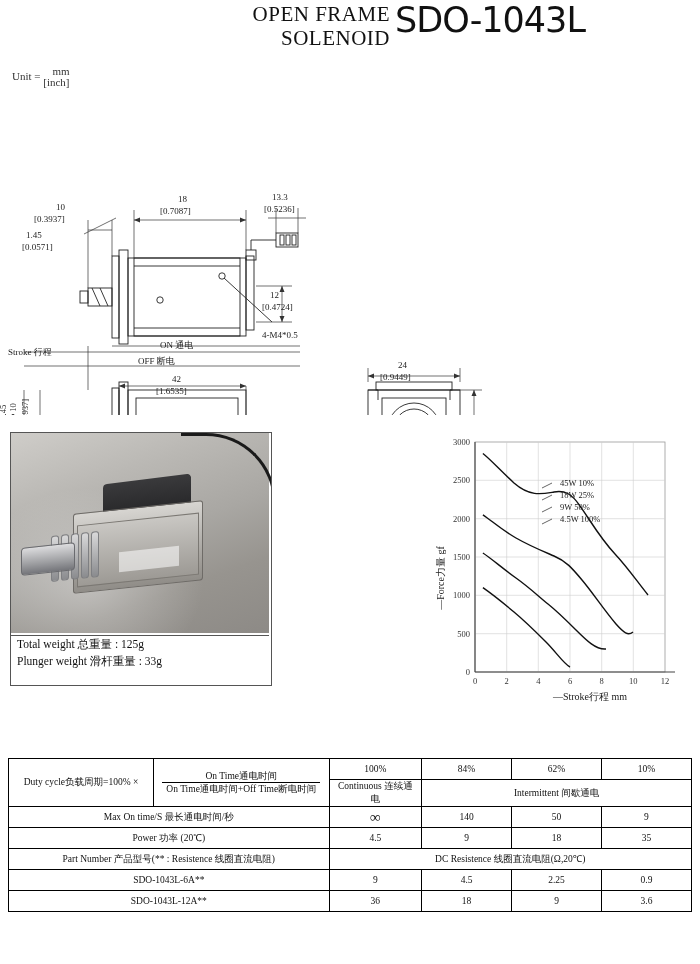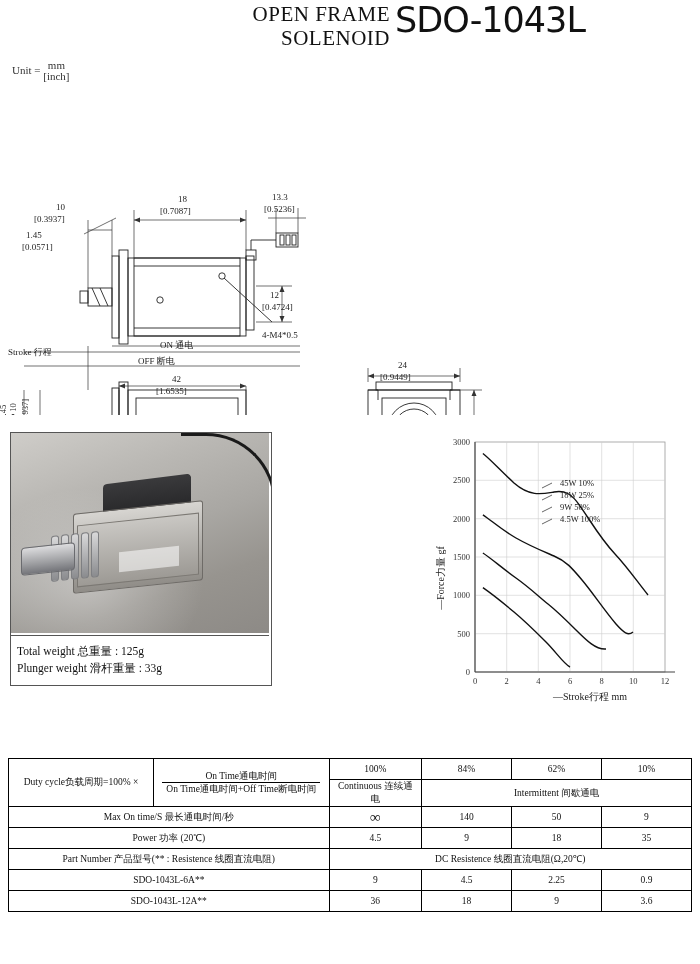--- a/index.html
+++ b/index.html
@@ -26,25 +26,25 @@
   }
   .hdr-model{
     position:absolute;left:395px;top:0px;
     font-family:"DejaVu Sans", sans-serif;
     font-size:35px;letter-spacing:-1px;
     white-space:nowrap;
   }
 
   
   .unit{
-    position:absolute;left:12px;top:60px;
+    position:absolute;left:12px;top:66px;
     font-size:11px;color:#333;
     font-family:"Liberation Serif", serif;
   }
-  .unit .frac{display:inline-block;vertical-align:middle;text-align:center;line-height:11px;}
+  .unit .frac{display:inline-block;vertical-align:middle;text-align:right;line-height:11px;}
   .unit .frac .top{display:block;}
   .unit .frac .bot{display:block;}
 
   
   .drawing{
     position:absolute;left:0;top:90px;width:700px;height:325px;
   }
   .drawing svg{display:block;}
 
   
@@ -55,21 +55,21 @@
   }
   .photo-img{
     position:absolute;left:0;top:0;width:258px;height:200px;
     background:
       radial-gradient(ellipse at 30% 75%, rgba(255,255,255,.35) 0%, rgba(255,255,255,0) 45%),
       linear-gradient(160deg,#cfcdc9 0%,#b9b7b3 28%,#a9a7a3 52%,#97948f 74%,#8d8a86 100%);
   }
   .photo-note{
     position:absolute;left:0;bottom:0;width:258px;height:50px;
     border-top:1px solid #555;background:#fff;
-    font-size:11.5px;line-height:17px;padding:7px 6px 0 6px;
+    font-size:11.5px;line-height:17px;padding:0 6px 0 6px;
     box-sizing:border-box;
   }
 
   
   .p-body{
     position:absolute;left:62px;top:74px;width:128px;height:78px;
     background:linear-gradient(180deg,#d7d5d1 0%,#bdbbb7 35%,#a5a29d 70%,#908d88 100%);
     border:1px solid #6e6b67;border-radius:3px;
     transform:skewY(-6deg);
   }

